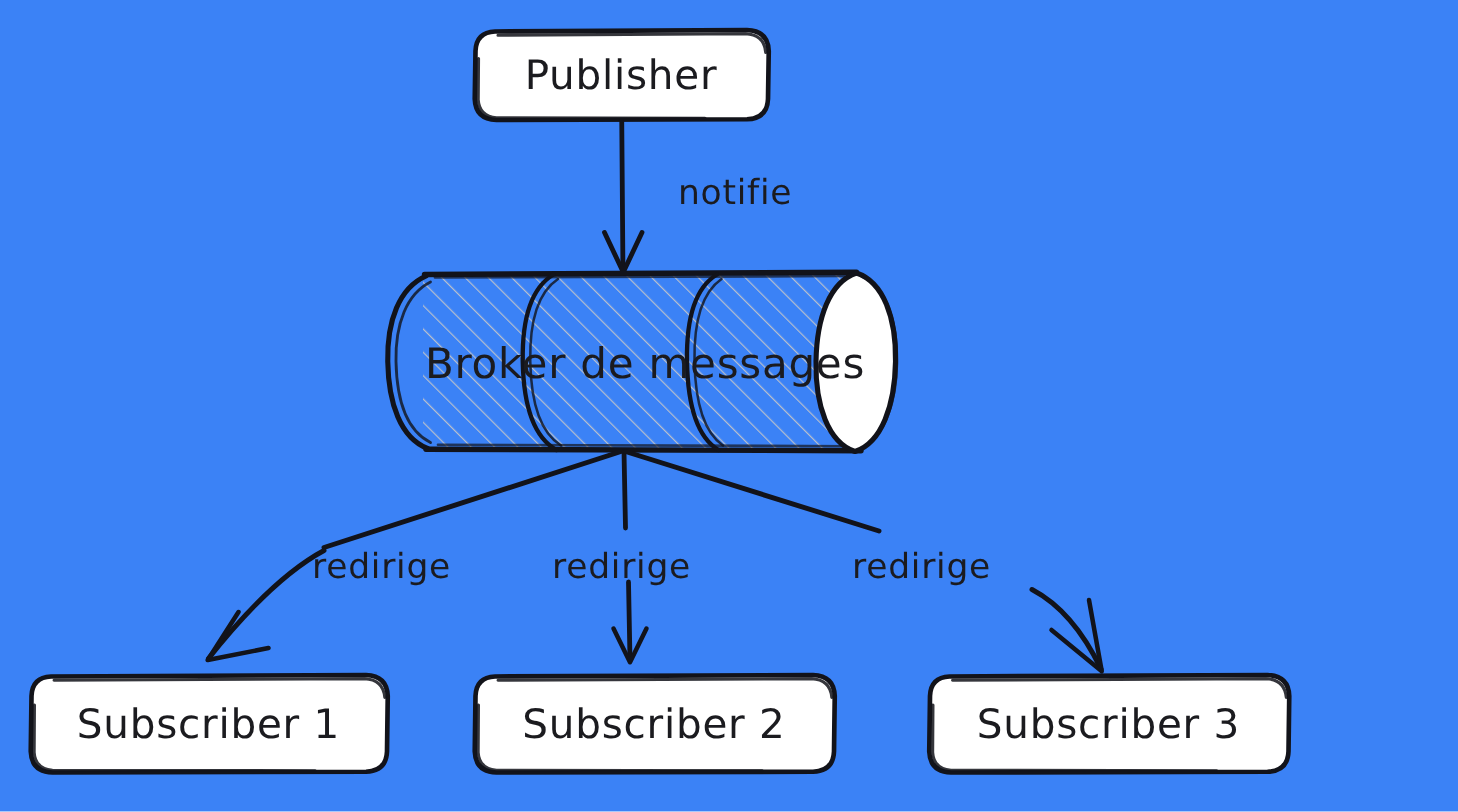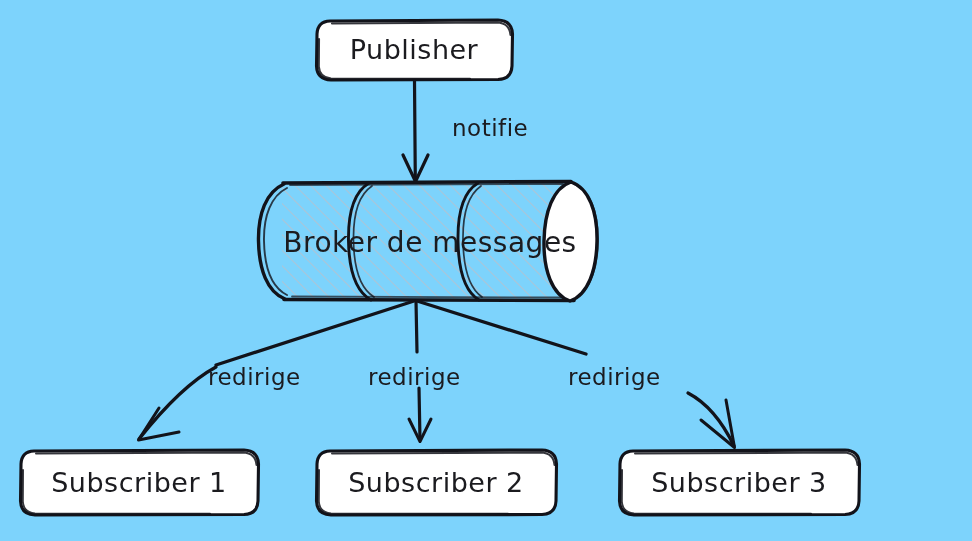--- a/index.html
+++ b/index.html
@@ -8,21 +8,21 @@
     padding: 0;
     background: #ffffff;
   }
   body {
     font-family: "DejaVu Sans", sans-serif;
   }
   #canvas-root {
     position: relative;
     width: 972px;
     height: 541px;
-    background: #7dd3fc;
+    background: #3b82f6;
     overflow: hidden;
   }
   #diagram-svg {
     position: absolute;
     top: 0;
     left: 0;
     width: 972px;
     height: 541px;
     display: block;
   }

